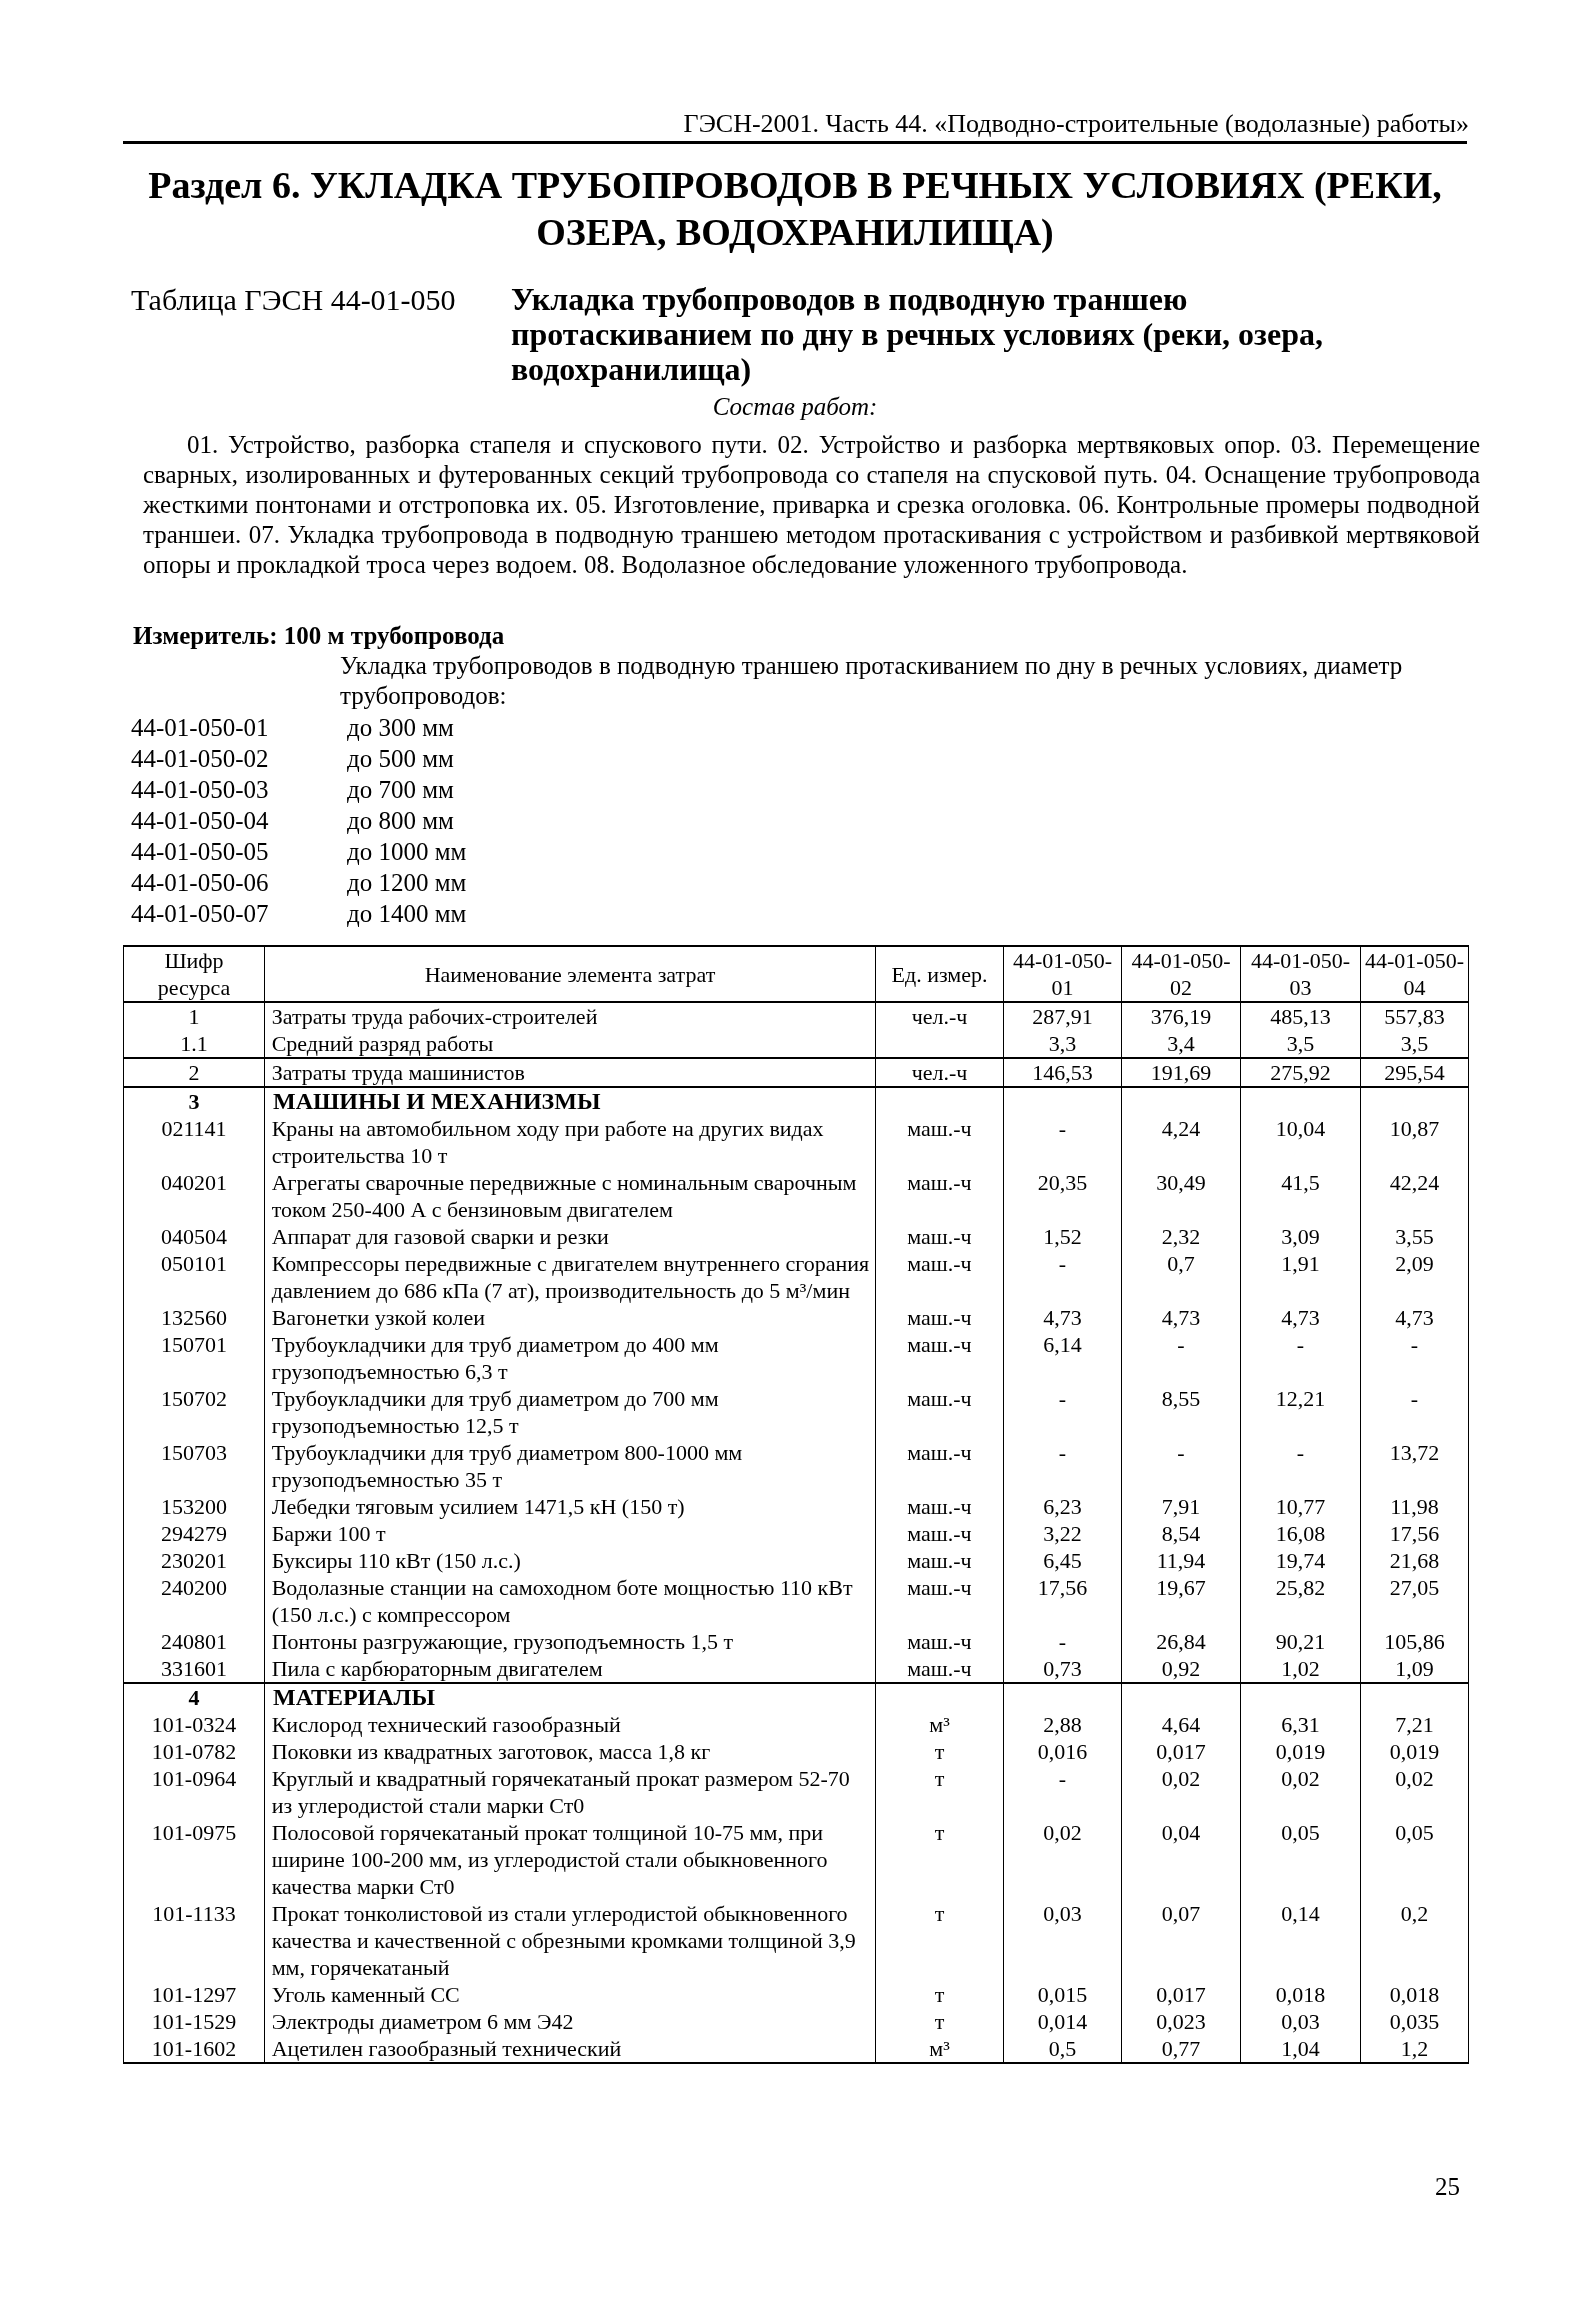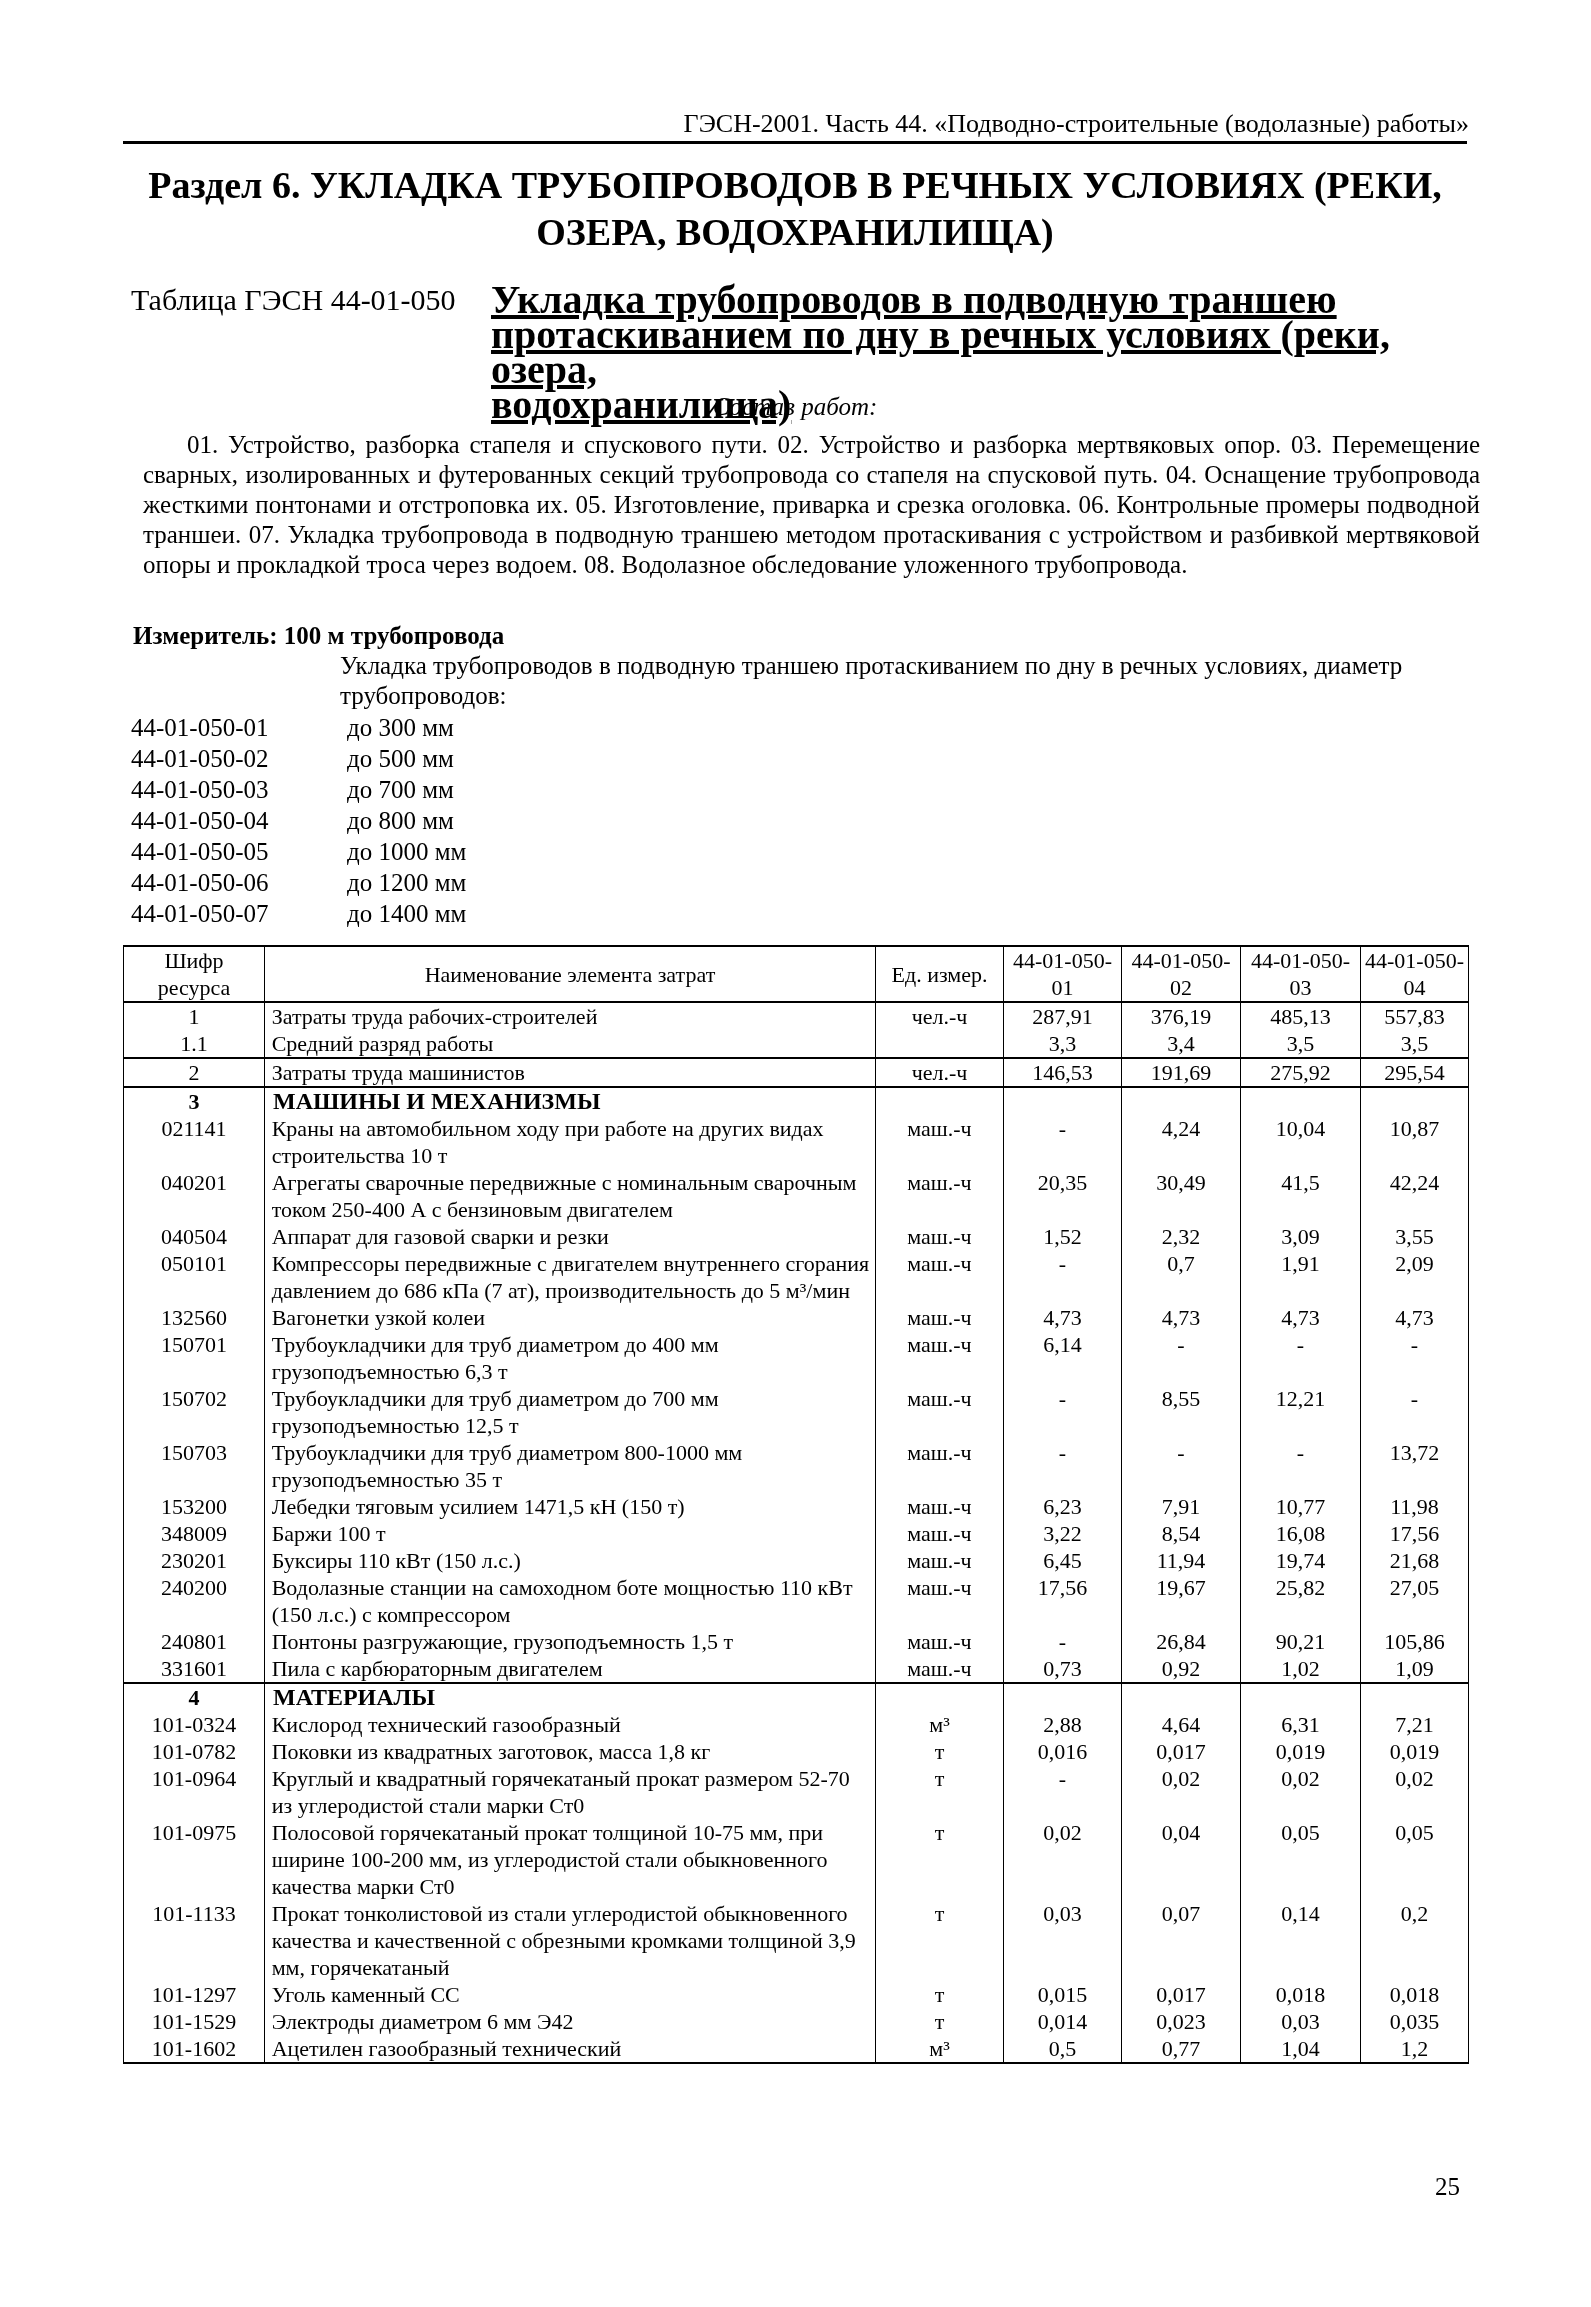--- a/index.html
+++ b/index.html
@@ -3,21 +3,21 @@
 <meta charset="utf-8">
 <style>
   html, body { margin: 0; padding: 0; background: #ffffff; }
   body { width: 1591px; height: 2307px; position: relative; overflow: hidden;
          font-family: "Liberation Serif", "DejaVu Serif", serif; color: #000; }
   .abs { position: absolute; }
   #running-header { left: 121px; width: 1348px; top: 108px; text-align: right; font-size: 26px; line-height: 31px; }
   #header-rule { left: 123px; width: 1344px; top: 141px; height: 2.7px; background: #000; }
   #section-title { left: 123px; width: 1344px; top: 162px; text-align: center; font-weight: bold; font-size: 38px; line-height: 47px; }
   #table-title-prefix { left: 131px; top: 282px; font-weight: normal; font-size: 30px; line-height: 35px; white-space: nowrap; }
-  #table-title-body { left: 491px; top: 282px; width: 930px; font-weight: bold; font-size: 40px; line-height: 35px; text-indent: 0; text-decoration: underline; }
+  #table-title-body { left: 511px; top: 282px; width: 930px; font-weight: bold; font-size: 32px; line-height: 35px; text-indent: 0; }
   #composition-label { left: 123px; width: 1344px; top: 392px; text-align: center; font-style: italic; font-size: 25px; line-height: 30px; }
   #composition-text { left: 131px; width: 1337px; top: 430px; font-size: 25px; line-height: 30px; text-align: justify; text-indent: 44px; margin-left: 12px; }
   #meter { left: 133px; top: 621px; font-weight: bold; font-size: 25px; line-height: 30px; }
   #diam-intro { left: 328px; top: 651px; width: 1092px; font-size: 25px; line-height: 30px; margin-left: 12px; }
   .code-list { left: 131px; top: 712px; font-size: 25px; line-height: 31px; }
   .code-list .row { display: flex; }
   .code-list .code { width: 216px; }
   
   #norm-table { left: 123px; top: 945px; width: 1346px; border-collapse: collapse; font-size: 22px; line-height: 27px; table-layout: fixed; }
   #norm-table td, #norm-table th { border-left: 1.3px solid #000; border-right: 1.3px solid #000; padding: 0 4px; vertical-align: top; font-weight: normal; }
@@ -216,21 +216,21 @@
       <tr>
         <td class="c-code">153200</td>
         <td class="c-name">Лебедки тяговым усилием 1471,5 кН (150 т)</td>
         <td class="c-unit">маш.-ч</td>
         <td class="c-val">6,23</td>
         <td class="c-val">7,91</td>
         <td class="c-val">10,77</td>
         <td class="c-val">11,98</td>
       </tr>
       <tr>
-        <td class="c-code">348009</td>
+        <td class="c-code">294279</td>
         <td class="c-name">Баржи 100 т</td>
         <td class="c-unit">маш.-ч</td>
         <td class="c-val">3,22</td>
         <td class="c-val">8,54</td>
         <td class="c-val">16,08</td>
         <td class="c-val">17,56</td>
       </tr>
       <tr>
         <td class="c-code">230201</td>
         <td class="c-name">Буксиры 110 кВт (150 л.с.)</td>

